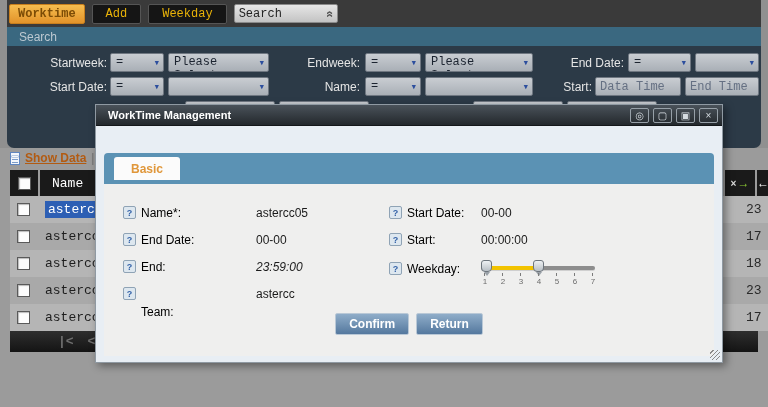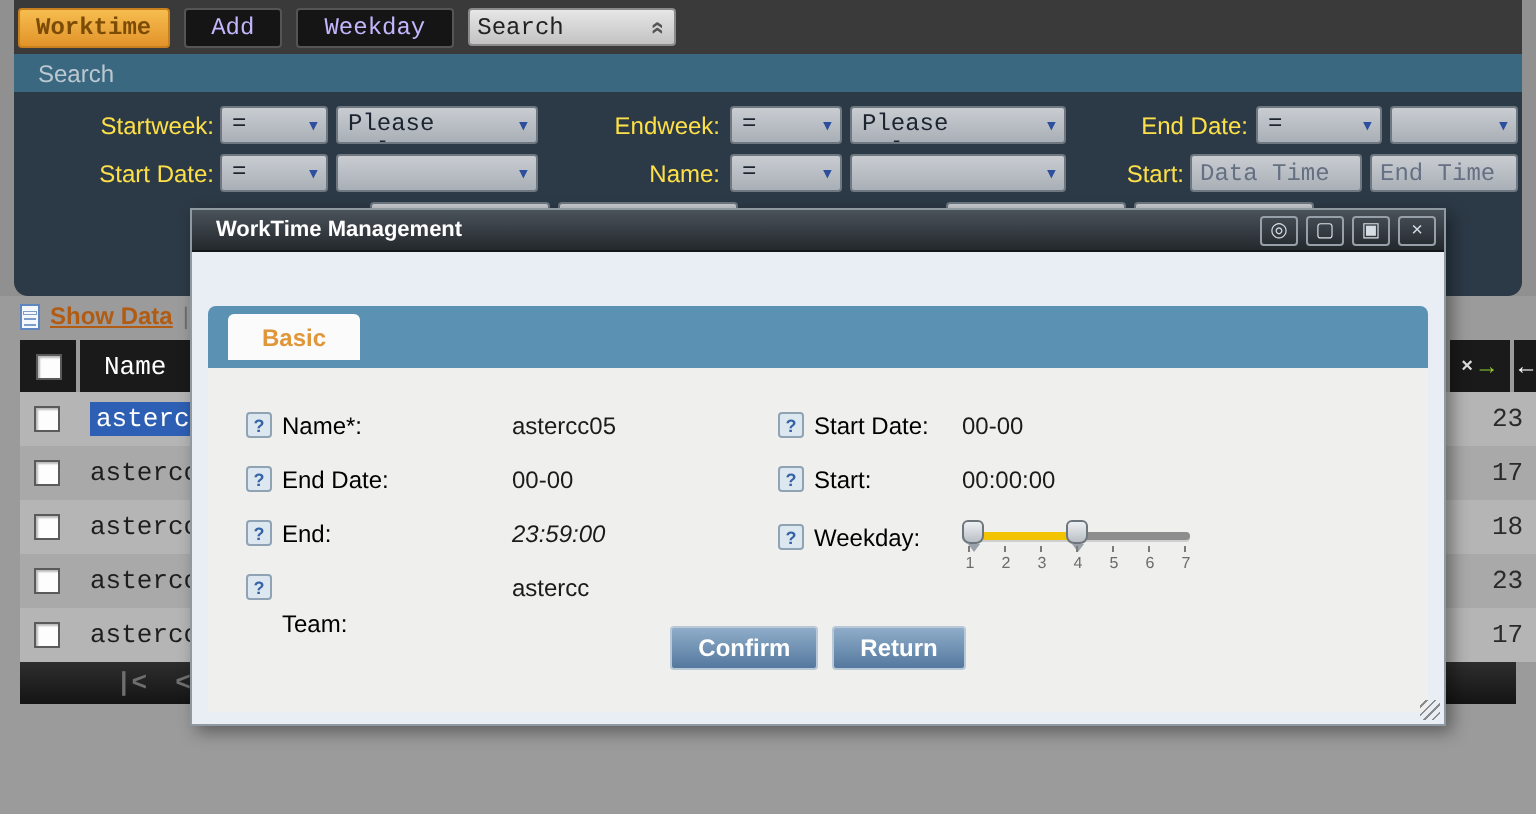--- a/index.html
+++ b/index.html
@@ -5,35 +5,35 @@
   * { margin:0; padding:0; box-sizing:border-box; }
   html,body { width:768px; height:407px; overflow:hidden; background:#909090;
               font-family:"Liberation Sans", sans-serif; }
 
   
   .top-strip { position:absolute; left:7px; top:0; width:754px; height:27px;
                background:#3a3a3a; display:flex; align-items:center; gap:7px; padding-left:2px; }
   .btn-module { background:linear-gradient(#f6bd4f,#e2932a); color:#7c4c06; font-weight:bold;
                 font-family:"Liberation Mono",monospace; font-size:12px; padding:2px 8px;
                 border:1px solid #c87f1d; border-radius:2px; cursor:pointer; }
-  .btn-dark { background:#151515; color:#c4b5fd; font-family:"Liberation Mono",monospace;
+  .btn-dark { background:#151515; color:#eab308; font-family:"Liberation Mono",monospace;
               font-size:12px; padding:2px 13px; border:1px solid #555; border-radius:2px; cursor:pointer; }
   .toolbar-select { width:104px; height:19px; background:linear-gradient(#e6e6e6,#c3c3c3);
                     border:1px solid #8a8a8a; border-radius:2px; display:flex; align-items:center;
                     font-family:"Liberation Mono",monospace; font-size:12px; color:#222;
                     padding:0 4px; cursor:pointer; }
   .toolbar-select .chev { margin-left:auto; color:#555; font-size:12px; display:inline-block;
                           transform:rotate(90deg); font-weight:bold; }
 
   
   .search-panel { position:absolute; left:7px; top:27px; width:754px; height:121px;
                   background:#2c3a47; border-radius:0 0 7px 7px; }
   .search-head { height:19px; background:#3a6880; color:#bcc8d0; font-size:12px;
                  padding:3px 0 0 12px; }
-  .f-label { position:absolute; color:#fde047; font-size:12px; text-align:right; }
+  .f-label { position:absolute; color:#e5e5e5; font-size:12px; text-align:right; }
   .sel { position:absolute; height:19px; background:linear-gradient(#c9cdd2,#a9afb6);
          border:1px solid #6f7781; border-radius:2px; font-family:"Liberation Mono",monospace;
          font-size:12px; color:#1c2430; padding:1px 16px 0 5px; cursor:pointer; overflow:hidden; }
   .sel::after { content:"▾"; position:absolute; right:3px; top:2px; color:#2d4f9e; font-size:11px; }
   .tinput { position:absolute; height:19px; background:linear-gradient(#c9cdd2,#a9afb6);
             border:1px solid #6f7781; border-radius:2px; font-family:"Liberation Mono",monospace;
             font-size:12px; color:#657083; padding:2px 4px; cursor:text; overflow:hidden; white-space:nowrap; }
 
   
   .grid-zone { position:absolute; left:0; top:148px; width:768px; height:259px; background:#9b9b9b; }

